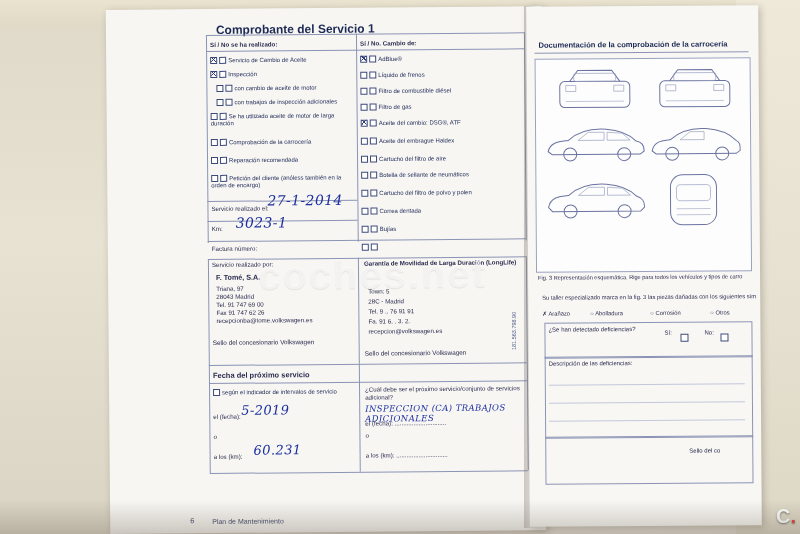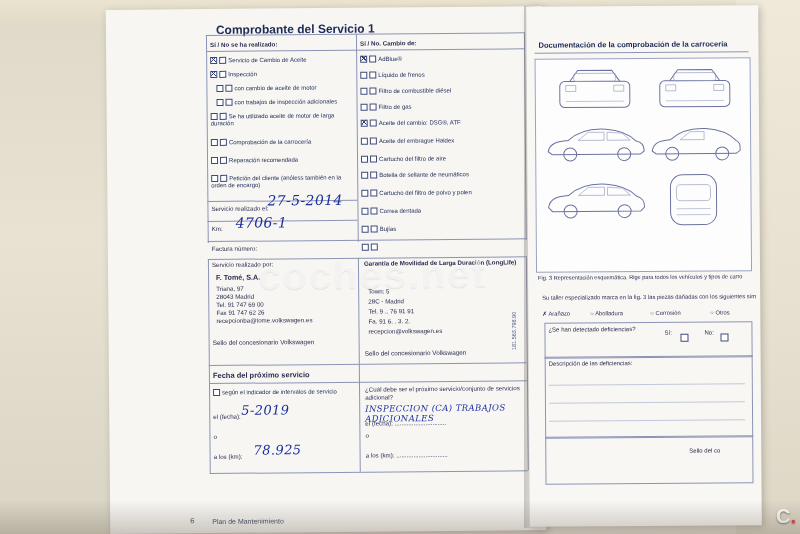--- a/index.html
+++ b/index.html
@@ -192,25 +192,25 @@
     </div>
     <div class="item" style="left:254px;top:200px;">
       <span class="cb"></span><span class="cb"></span><span class="itm-txt">Correa dentada</span>
     </div>
     <div class="item" style="left:254px;top:218px;">
       <span class="cb"></span><span class="cb"></span><span class="itm-txt">Bujías</span>
     </div>
 
     <div class="rule" style="left:100px;top:192px;width:150px;"></div>
     <div class="lp" style="left:104px;top:196px;">Servicio realizado el:</div>
-    <div class="hw" style="left:160px;top:184px;font-size:14px;">27-5-2014</div>
+    <div class="hw" style="left:160px;top:184px;font-size:14px;">27-1-2014</div>
 
     <div class="rule" style="left:100px;top:212px;width:150px;"></div>
     <div class="lp" style="left:104px;top:216px;">Km:</div>
-    <div class="hw" style="left:128px;top:206px;font-size:14px;">4706-1</div>
+    <div class="hw" style="left:128px;top:206px;font-size:14px;">3023-1</div>
 
     <div class="rule" style="left:100px;top:232px;width:318px;"></div>
     <div class="lp" style="left:104px;top:236px;">Factura número:</div>
     <div class="item" style="left:254px;top:236px;">
       <span class="cb"></span><span class="cb"></span>
     </div>
 
     <div class="rule" style="left:100px;top:250px;width:318px;"></div>
     <div class="vrule" style="left:250px;top:250px;height:106px;"></div>
     <div class="vrule" style="left:100px;top:250px;height:106px;"></div>
@@ -241,21 +241,21 @@
     <div class="vrule" style="left:418px;top:356px;height:108px;"></div>
     <div class="rule" style="left:100px;top:464px;width:318px;"></div>
 
     <div class="item" style="left:104px;top:380px;white-space:normal;width:140px;">
       <span class="cb"></span><span class="itm-txt">según el indicador de intervalos de servicio</span>
     </div>
     <div class="lp" style="left:104px;top:404px;">el (fecha):</div>
     <div class="hw" style="left:132px;top:394px;font-size:13px;">5-2019</div>
     <div class="lp" style="left:104px;top:424px;">o</div>
     <div class="lp" style="left:104px;top:444px;">a los (km):</div>
-    <div class="hw" style="left:144px;top:434px;font-size:13px;">78.925</div>
+    <div class="hw" style="left:144px;top:434px;font-size:13px;">60.231</div>
 
     <div class="lp" style="left:256px;top:378px;width:156px;white-space:normal;line-height:1.3;">¿Cuál debe ser el próximo servicio/conjunto de servicios adicional?</div>
     <div class="hw" style="left:256px;top:396px;font-size:8.5px;width:165px;">INSPECCION (CA) TRABAJOS ADICIONALES</div>
     <div class="lp" style="left:256px;top:424px;">o</div>
     <div class="lp" style="left:256px;top:412px;">el (fecha): ..............................</div>
     <div class="lp" style="left:256px;top:444px;">a los (km): ..............................</div>
 
     <div class="pgnum" style="left:80px;">6</div>
     <div class="footer" style="left:102px;">Plan de Mantenimiento</div>
   </div>

